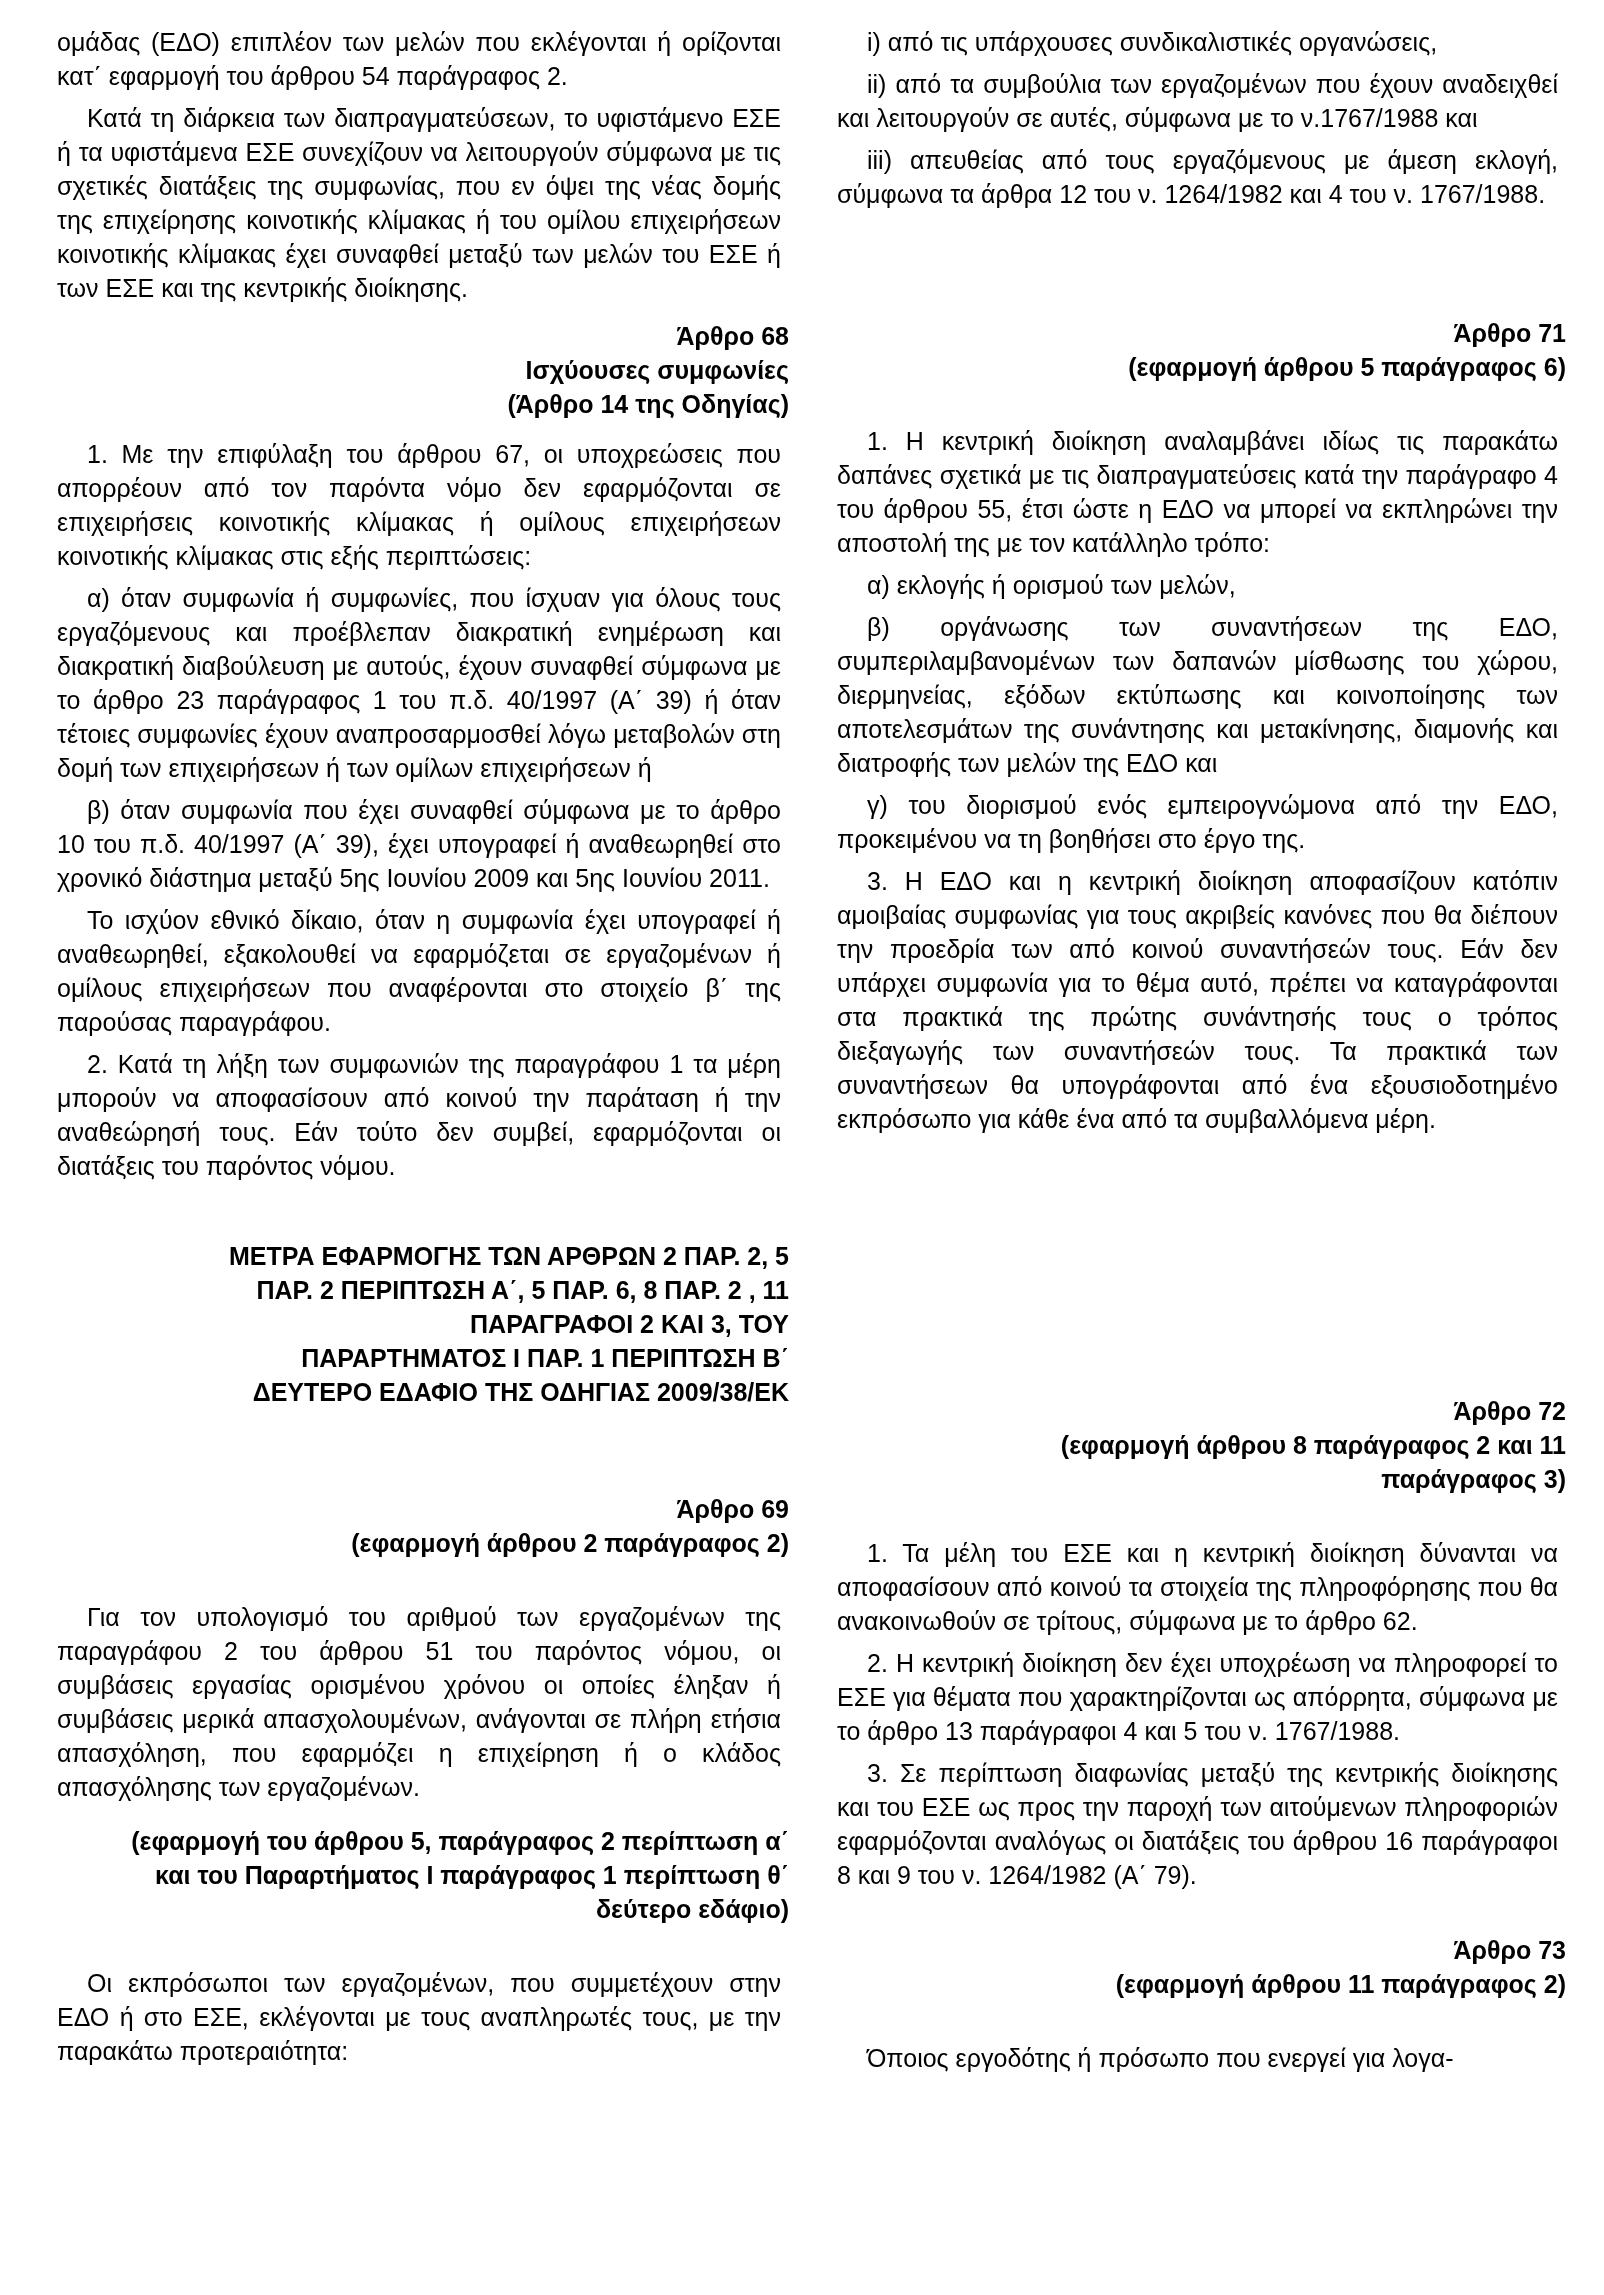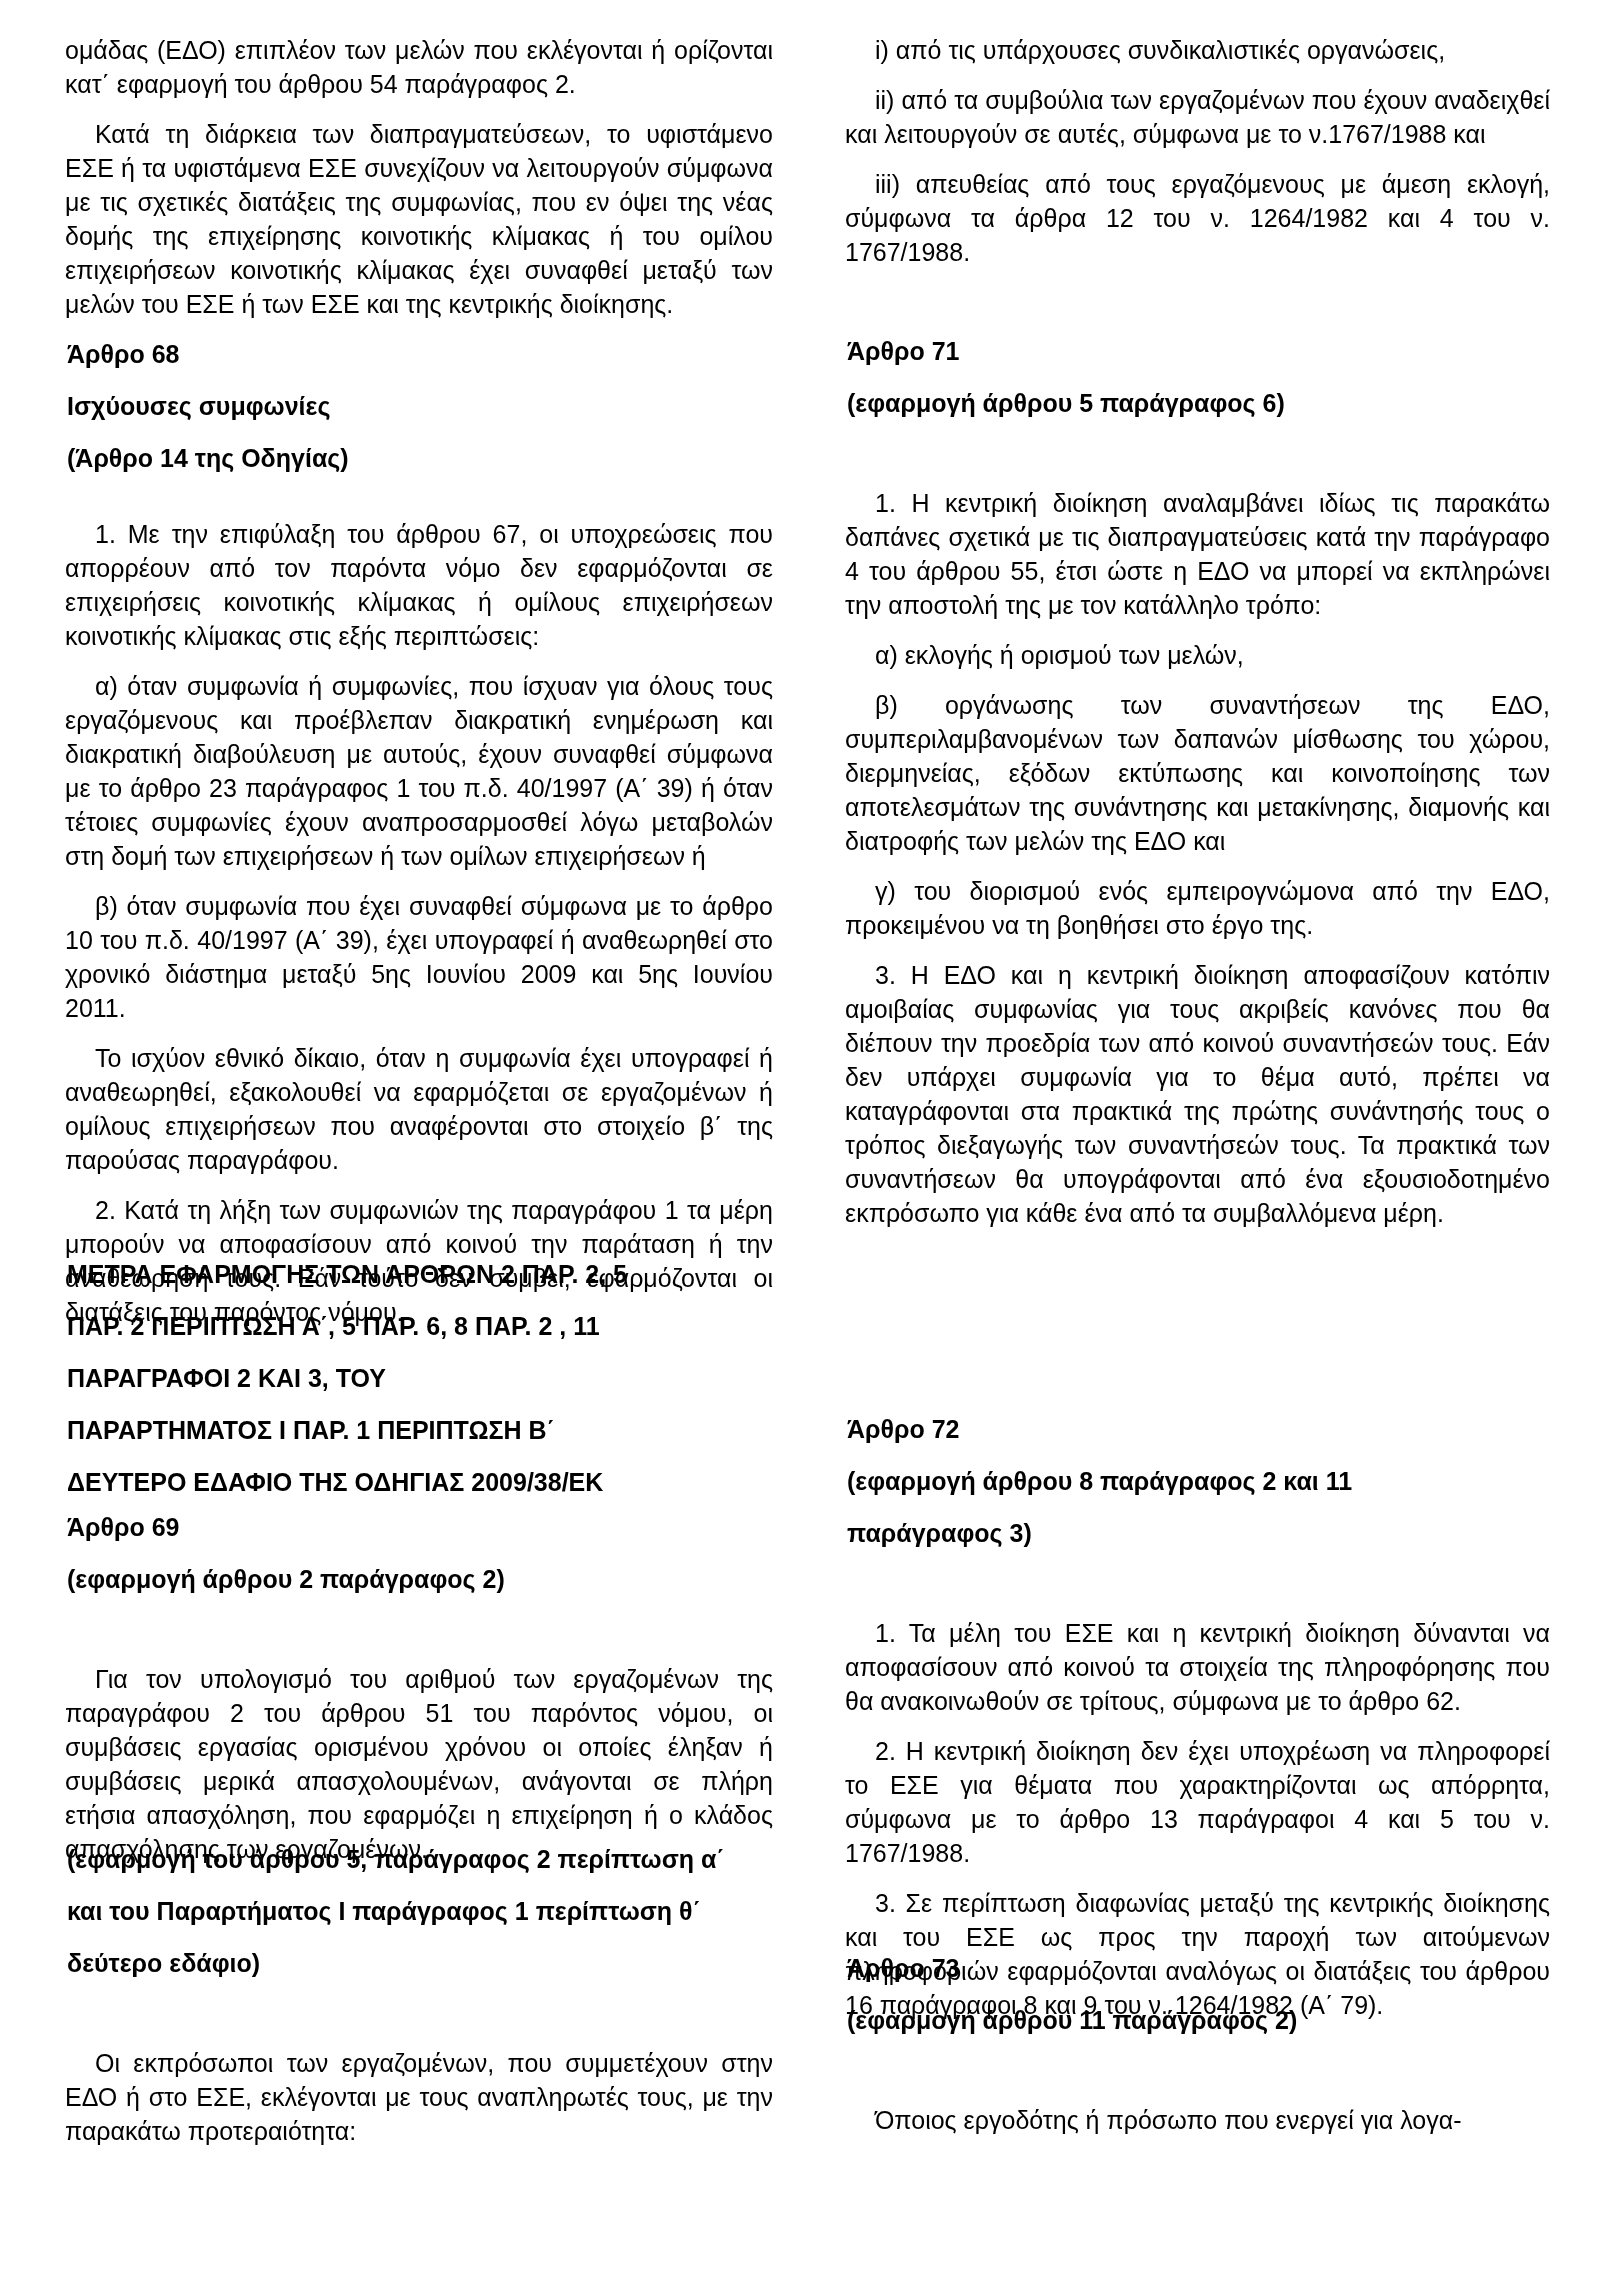--- a/index.html
+++ b/index.html
@@ -1,24 +1,24 @@
 <!DOCTYPE html>
 <html style="font-size:9.2px"><head>
 <meta charset="utf-8">
 <style>
   html, body { margin: 0; padding: 0; background: #ffffff; }
   body { width: 1605px; height: 2295px; position: relative; overflow: hidden; color: #000; }
   .col { position: absolute; top: 0; font-family: "Liberation Sans", sans-serif; font-size: 25px; line-height: 34px; }
   .col.left { left: 49px; width: 740px; }
   .col.right { left: 829px; width: 737px; }
   .blk { position: absolute; left: 0; right: 0; }
-  p { margin: 16px; text-align: justify; text-align-last: left; }
+  p { margin: 8px; text-align: justify; text-align-last: left; }
   p.ind { text-indent: 30px; }
   p.noj { text-align: center; }
-  .h { text-align: left; font-weight: bold; margin: 18px; }
+  .h { text-align: right; font-weight: bold; margin: 0; }
 </style>
 </head>
 <body>
 
 <div class="col left">
 
   <div class="blk" style="top:17px;">
     <p>ομάδας (ΕΔΟ) επιπλέον των μελών που εκλέγονται ή ορίζονται κατ΄ εφαρμογή του άρθρου 54 παράγραφος 2.</p>
     <p class="ind">Κατά τη διάρκεια των διαπραγματεύσεων, το υφιστάμενο ΕΣΕ ή τα υφιστάμενα ΕΣΕ συνεχίζουν να λειτουργούν σύμφωνα με τις σχετικές διατάξεις της συμφωνίας, που εν όψει της νέας δομής της επιχείρησης κοινοτικής κλίμακας ή του ομίλου επιχειρήσεων κοινοτικής κλίμακας έχει συναφθεί μεταξύ των μελών του ΕΣΕ ή των ΕΣΕ και της κεντρικής διοίκησης.</p>
   </div>

